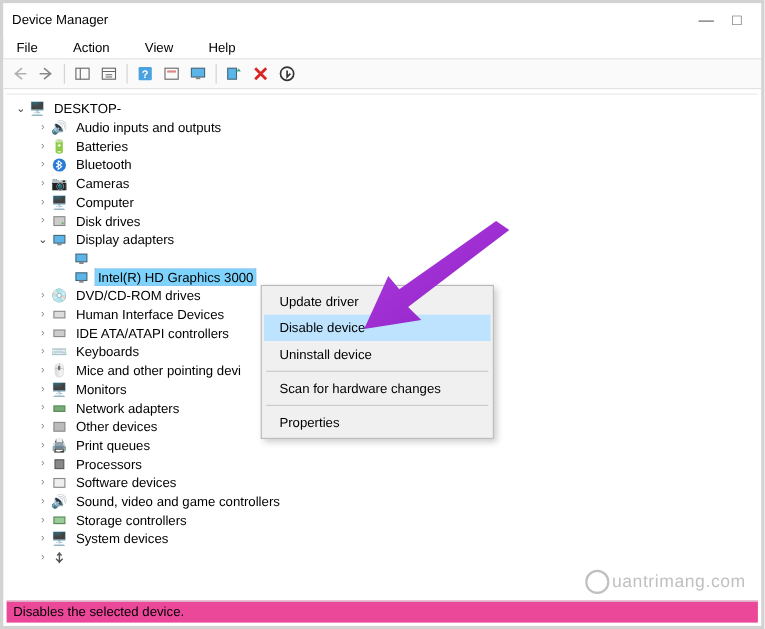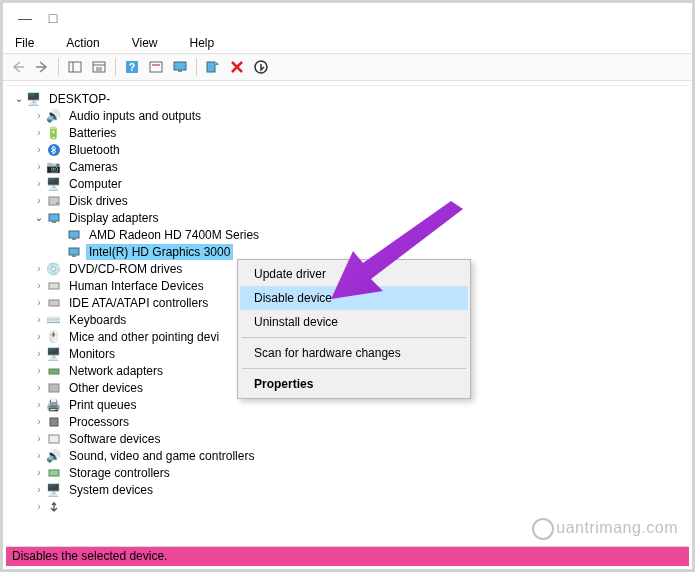--- a/index.html
+++ b/index.html
@@ -115,21 +115,21 @@
     height: 20px;
     border-top: 1px solid #d8d8d8;
     padding: 2px 6px;
     font-size: 12px;
     background: #ec4899;
   }
   .context-menu {
     position: absolute;
     left: 234px;
     top: 256px;
-    width: 234px;
+    width: 212px;
     background: #f0f0f0;
     border: 1px solid #b8b8b8;
     box-shadow: 3px 3px 6px rgba(0,0,0,0.2);
     padding: 2px;
   }
   .ctx-item {
     padding: 5px 14px;
     font-size: 12px;
   }
   .ctx-item.hl {
@@ -164,20 +164,21 @@
     border-radius: 50%;
     vertical-align: middle;
     margin-right: 2px;
     position: relative;
   }
 </style>
 </head>
 <body>
 
 <div class="title-bar">
+  <span class="title">Device Manager</span>
   <span class="win-btn">—</span>
   <span class="win-btn">□</span>
 </div>
 
 <div class="menu-bar">
   <div class="menu-item">File</div>
   <div class="menu-item">Action</div>
   <div class="menu-item">View</div>
   <div class="menu-item">Help</div>
 </div>
@@ -305,21 +306,20 @@
       <span class="node-label">Display adapters</span>
     </div>
 
   <div class="tree-row" style="padding-left:56px">
       <span class="node-icon">
         <svg width="14" height="14">
           <rect x="2" y="3" width="10" height="7" fill="#5bb5e8" stroke="#467"></rect>
           <rect x="5" y="10" width="4" height="2" fill="#888"></rect>
         </svg>
       </span>
-      <span class="node-label">AMD Radeon HD 7400M Series</span>
     </div>
   <div class="tree-row" style="padding-left:56px">
       <span class="node-icon">
         <svg width="14" height="14">
           <rect x="2" y="3" width="10" height="7" fill="#5bb5e8" stroke="#467"></rect>
           <rect x="5" y="10" width="4" height="2" fill="#888"></rect>
         </svg>
       </span>
       <span class="node-label selected">Intel(R) HD Graphics 3000</span>
     </div>
@@ -432,21 +432,21 @@
     </div>
 </div>
 
 <div class="context-menu">
   <div class="ctx-item">Update driver</div>
   <div class="ctx-item hl">Disable device</div>
   <div class="ctx-item">Uninstall device</div>
   <div class="ctx-sep"></div>
   <div class="ctx-item">Scan for hardware changes</div>
   <div class="ctx-sep"></div>
-  <div class="ctx-item" style="font-weight:bold">Properties</div>
+  <div class="ctx-item" style="font-weight:normal">Properties</div>
 </div>
 
 <div class="status-bar">
   <span>Disables the selected device.</span>
 </div>
 
 <svg class="arrow-overlay" width="160" height="110">
   <defs>
     <linearGradient id="pg" x1="0" y1="0" x2="1" y2="1">
       <stop offset="0%" stop-color="#b33ee0"></stop>

